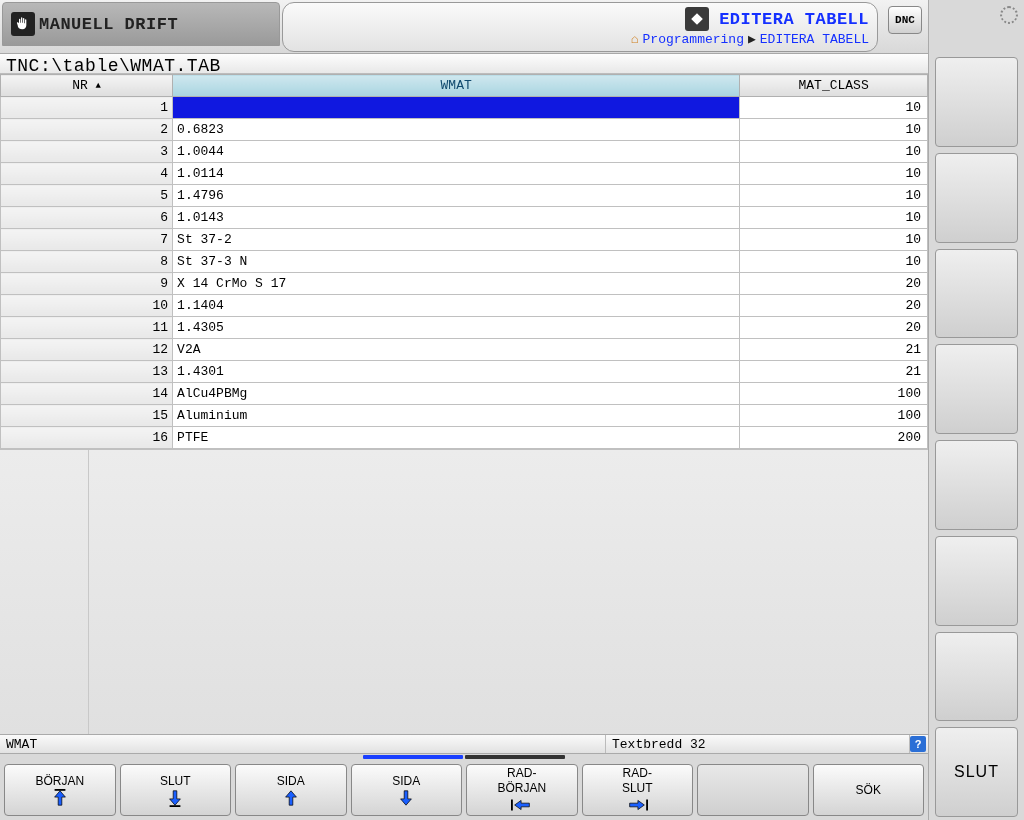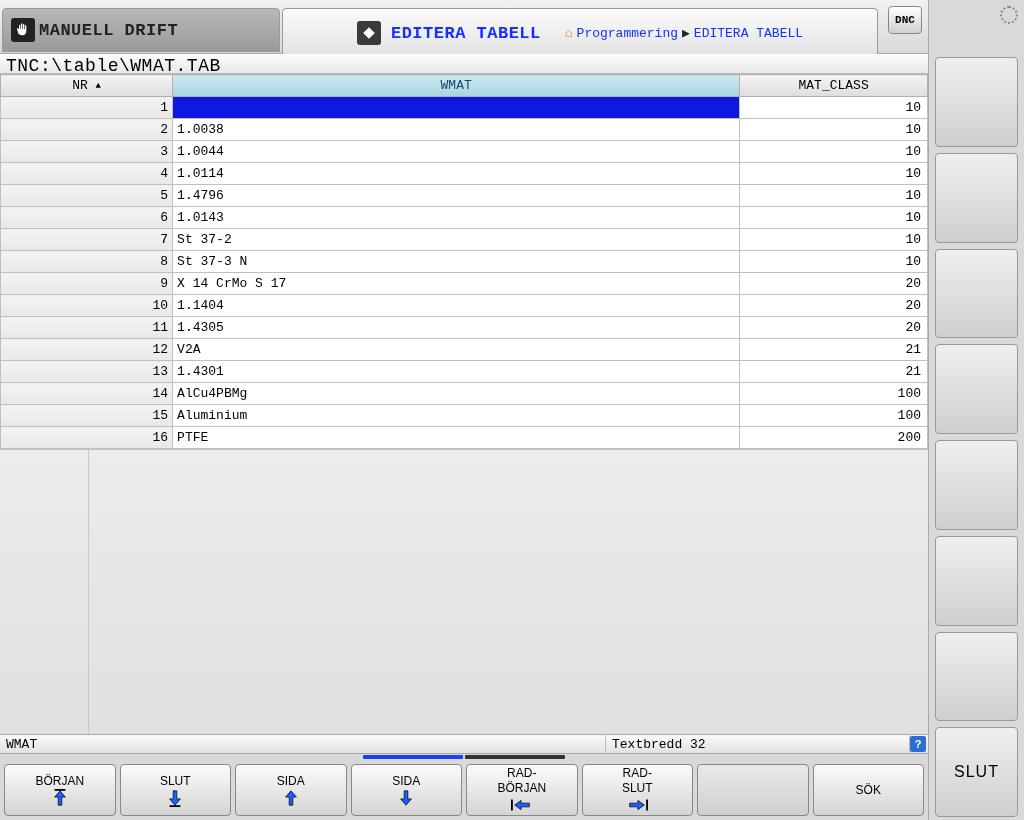--- a/index.html
+++ b/index.html
@@ -4,23 +4,23 @@
 <style>
   * { box-sizing: border-box; margin: 0; padding: 0; }
   html, body { width: 1024px; height: 820px; font-family: "Courier New", monospace; background: #e6e6e6; overflow: hidden; }
   
   .screen { display: flex; width: 1024px; height: 820px; }
   .main-col { flex: 1; display: flex; flex-direction: column; }
   .right-col { width: 96px; display: flex; flex-direction: column; background: #d9d9d9; border-left: 1px solid #aaa; }
   
   
   .modebar { display: flex; height: 54px; background: linear-gradient(#f2f2f2,#d8d8d8); border-bottom: 1px solid #a8a8a8; align-items: flex-start; }
-  .mode-tab { display: flex; align-items: center; height: 44px; padding: 0 8px; font-size: 17px; border: 1px solid #999; border-radius: 4px 4px 0 0; margin-top: 8px; margin-left: 2px; font-family: Liberation Mono, monospace; }
+  .mode-tab { display: flex; align-items: center; height: 44px; padding: 0 8px; font-size: 17px; border: 1px solid #999; border-radius: 4px 4px 0 0; margin-top: 2px; margin-left: 2px; font-family: Liberation Mono, monospace; }
   .mode-tab.secondary { background: linear-gradient(#b8b8b8,#9a9a9a); color: #222; width: 278px; font-weight: bold; letter-spacing: 0.5px;}
-  .mode-tab.primary { background: linear-gradient(#fafafa,#e2e2e2); flex-direction: row; align-items: center; justify-content: center; height: 50px; width: 596px; }
+  .mode-tab.primary { background: linear-gradient(#fafafa,#e2e2e2); flex-direction: column; align-items: flex-end; justify-content: center; height: 50px; width: 596px; border-radius: 12px; }
   .mode-title { color: #1530ff; font-size: 17px; font-weight: bold; letter-spacing: 0.5px; display:flex; align-items:center; gap:6px;}
   .breadcrumb { font-size: 13px; color: #1530ff; display: flex; align-items: center; gap: 4px; margin-left: 24px; }
   .breadcrumb .sep { color: #222; }
   .mode-icon { width: 24px; height: 24px; background: #222; border-radius: 3px; display: inline-flex; align-items: center; justify-content: center; color: #fff; font-size: 14px; margin-right: 4px; flex-shrink:0;}
   .mode-icon.diamond { background: #3a3a3a; }
   .dnc-btn { width: 34px; height: 28px; margin: 6px 6px 8px auto; background: linear-gradient(#fff,#d0d0d0); border: 1px solid #888; border-radius: 4px; font-size: 11px; font-weight: bold; display:flex; align-items:center; justify-content:center; }
   
   
   .pathbar { height: 20px; background: linear-gradient(#fdfdfd,#e8e8e8); border-bottom: 1px solid #bcbcbc; font-size: 18px; padding: 2px 6px; letter-spacing: 0.5px; }
   
@@ -118,21 +118,21 @@
           </tr>
         </thead>
         <tbody id="tbody">
             <tr class="sel">
               <td class="nr">1</td>
               <td class="wmat"></td>
               <td class="cls">10</td>
             </tr>
             <tr>
               <td class="nr">2</td>
-              <td class="wmat">1.0038</td>
+              <td class="wmat">0.6823</td>
               <td class="cls">10</td>
             </tr>
             <tr>
               <td class="nr">3</td>
               <td class="wmat">1.0044</td>
               <td class="cls">10</td>
             </tr>
             <tr>
               <td class="nr">4</td>
               <td class="wmat">1.0114</td>

